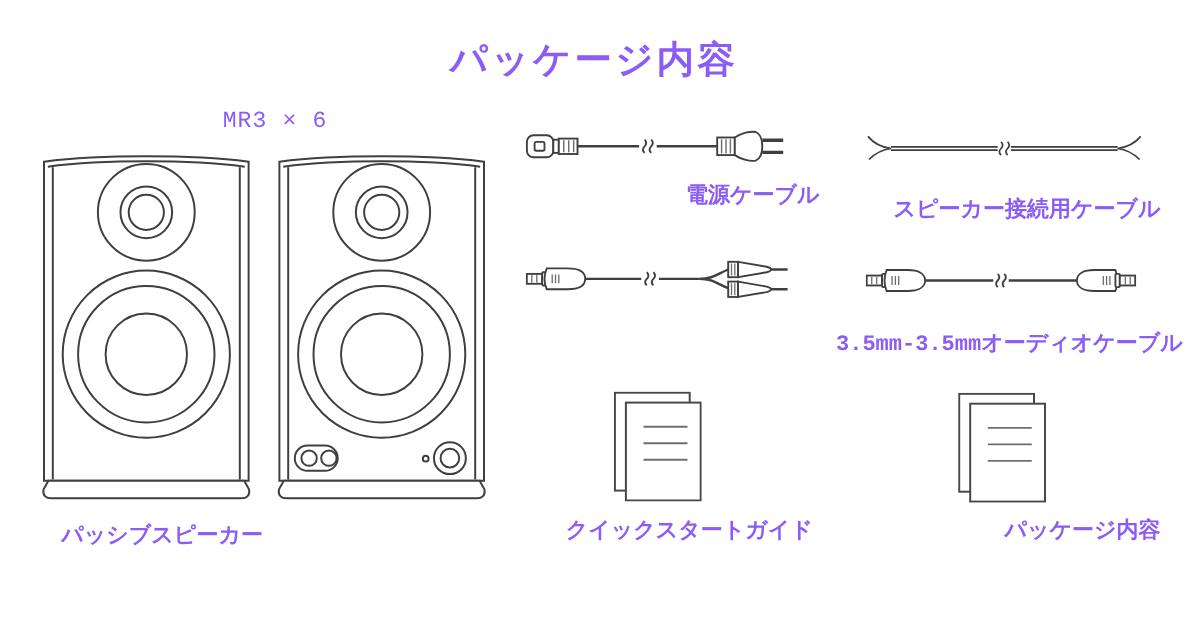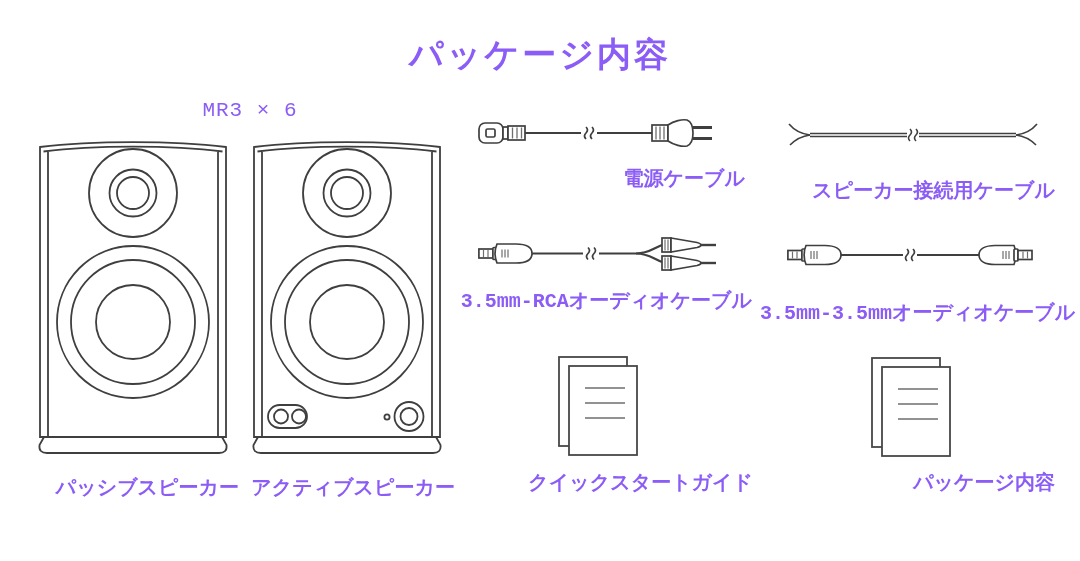--- a/index.html
+++ b/index.html
@@ -68,21 +68,20 @@
       <rect x="17" y="269" width="39" height="23" rx="11.5"></rect>
       <circle cx="30" cy="280.5" r="7"></circle>
       <circle cx="48" cy="280.5" r="7"></circle>
       <circle cx="136" cy="281" r="2.6"></circle>
       <circle cx="158" cy="280.5" r="14.5"></circle>
       <circle cx="158" cy="280.5" r="8.5"></circle>
     </g>
   </svg>
 
   <div class="abs item-label speaker-label" style="left:19px;width:220px">パッシブスピーカー</div>
-  <div class="abs item-label speaker-label" style="left:235px;width:220px">アクティブスピーカー</div>
 
   <svg class="abs" style="left:478px;top:114px" width="236" height="38" viewBox="0 0 236 38">
     <g fill="none" stroke="#3f3f3f" stroke-width="1.7">
       <rect x="1" y="9" width="24" height="20" rx="6" fill="#ffffff"></rect>
       <rect x="8" y="15" width="9" height="8" rx="1.5"></rect>
       <rect x="25" y="13" width="5" height="12" fill="#ffffff"></rect>
       <rect x="30" y="12" width="17" height="14" fill="#ffffff"></rect>
       <g stroke="#6e6e6e" stroke-width="1.3">
         <line x1="34.5" y1="13.5" x2="34.5" y2="24.5"></line>
         <line x1="39" y1="13.5" x2="39" y2="24.5"></line>
@@ -148,21 +147,20 @@
       <line x1="223" y1="13" x2="238" y2="13" stroke-width="2.4"></line>
       <rect x="184" y="24" width="9" height="14" fill="#ffffff"></rect>
       <g stroke="#6e6e6e" stroke-width="1.2">
         <line x1="187" y1="25.5" x2="187" y2="36.5"></line>
         <line x1="190" y1="25.5" x2="190" y2="36.5"></line>
       </g>
       <path d="M193,24 L219,28.5 Q223,29.5 223,31 Q223,32.5 219,33.5 L193,38 Z" fill="#ffffff"></path>
       <line x1="223" y1="31" x2="238" y2="31" stroke-width="2.4"></line>
     </g>
   </svg>
-  <div class="abs item-label acc-label" style="left:452px;top:290px;width:300px">3.5mm-RCAオーディオケーブル</div>
 
   <svg class="abs" style="left:787px;top:242px" width="246" height="26" viewBox="0 0 246 26">
     <g fill="none" stroke="#3f3f3f" stroke-width="1.7">
       <rect x="0.9" y="8.5" width="14" height="9" fill="#ffffff"></rect>
       <g stroke="#6e6e6e" stroke-width="1.2">
         <line x1="5.5" y1="9.5" x2="5.5" y2="16.5"></line>
         <line x1="10" y1="9.5" x2="10" y2="16.5"></line>
       </g>
       <rect x="14.9" y="7" width="4" height="12" rx="1" fill="#ffffff"></rect>
       <path d="M19,3.5 H38 C48,3.5 54,7 54,13 C54,19 48,22.5 38,22.5 H19 C16.5,17 16.5,9 19,3.5 Z" fill="#ffffff"></path>
@@ -187,20 +185,20 @@
         <line x1="236" y1="9.5" x2="236" y2="16.5"></line>
         <line x1="240.5" y1="9.5" x2="240.5" y2="16.5"></line>
       </g>
     </g>
   </svg>
   <div class="abs item-label acc-label" style="left:760px;top:302px;width:300px">3.5mm-3.5mmオーディオケーブル</div>
 
   <svg class="abs" style="left:558px;top:356px" width="80" height="100" viewBox="0 0 80 100">
     <use href="#booklet"></use>
   </svg>
-  <div class="abs item-label acc-label" style="left:463px;top:472px;width:290px">クイックスタートガイド</div>
+  <div class="abs item-label acc-label" style="left:449px;top:472px;width:290px">クイックスタートガイド</div>
 
   <svg class="abs" style="left:871px;top:357px" width="80" height="100" viewBox="0 0 80 100">
     <use href="#booklet"></use>
   </svg>
   <div class="abs item-label acc-label" style="left:765px;top:472px;width:290px">パッケージ内容</div>
 
 </div>
 
 </body></html>

